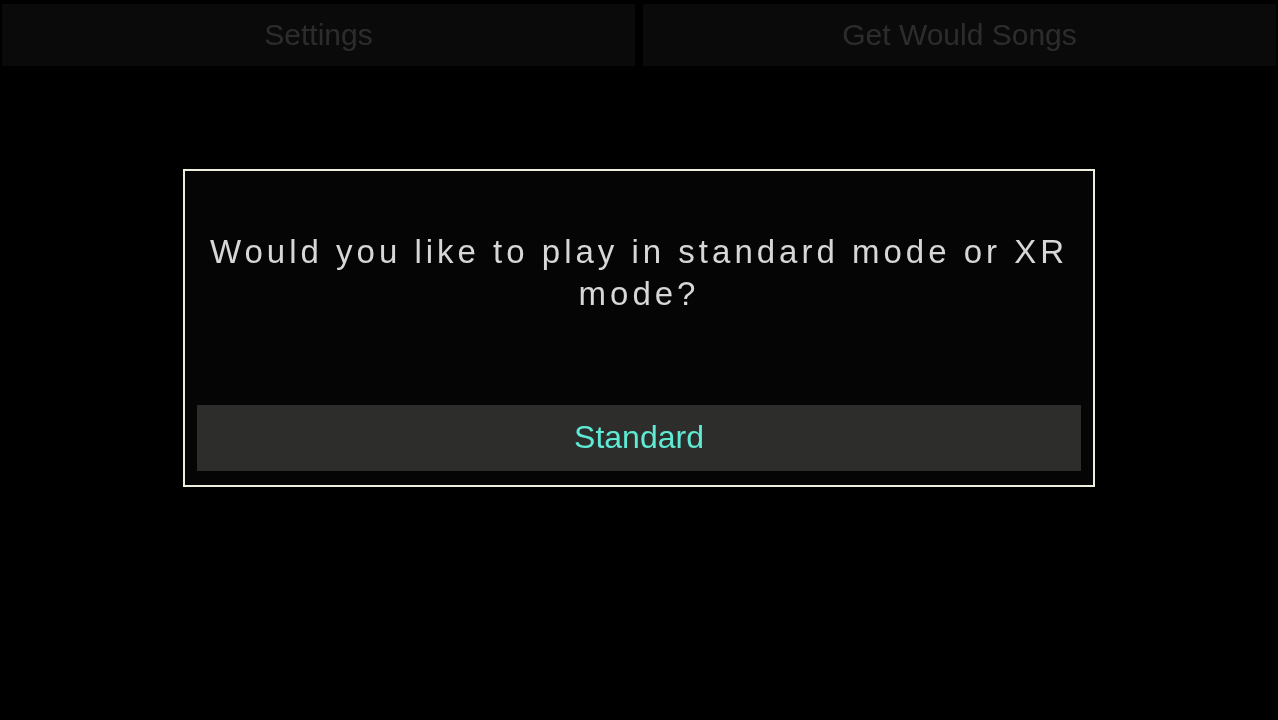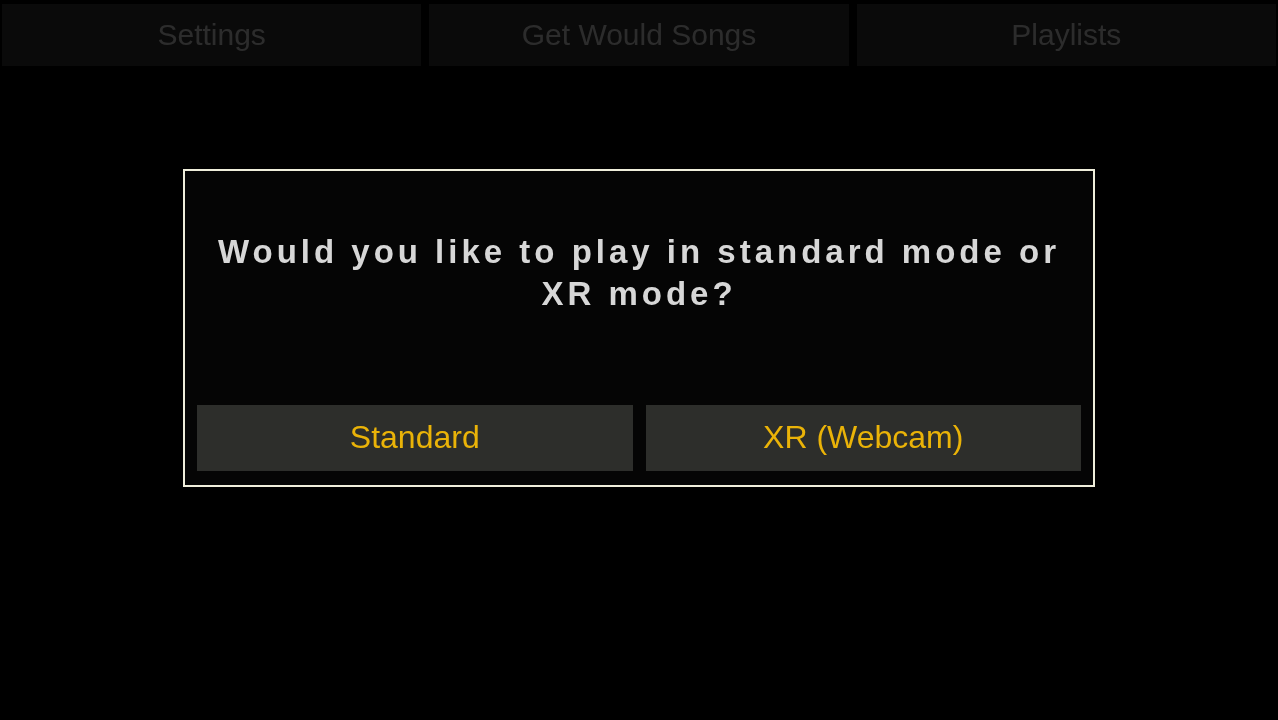--- a/index.html
+++ b/index.html
@@ -55,53 +55,48 @@
     top: -32px; 
   }
   .modal-title {
     color: #d7d7d7;
     font-size: 33px;
     letter-spacing: 4px;
     text-align: center;
     margin: 0 auto 91px auto;
     max-width: 860px;
     line-height: 1.25;
-    font-weight: bold;
   }
   .modal-buttons {
     display: flex;
     gap: 13px;
   }
   .modal-button {
     flex: 1 1 0;
     height: 66px;
     background: #2d2e2b;
     border: none;
-    color: #eab308;
+    color: #5eead4;
     font-size: 32px;
     font-family: inherit;
     cursor: pointer;
   }
 </style>
 </head>
 <body>
 
 <div class="tabs">
   <div class="tab">
     <span>Settings</span>
   </div>
   <div class="tab">
     <span>Get Would Songs</span>
   </div>
-  <div class="tab">
-    <span>Playlists</span>
-  </div>
 </div>
 
 <div class="overlay">
   <div class="modal">
     <div class="modal-title">Would you like to play in standard mode or XR mode?</div>
     <div class="modal-buttons">
       <button class="modal-button">Standard</button>
-      <button class="modal-button">XR (Webcam)</button>
     </div>
   </div>
 </div>
 
 </body></html>

